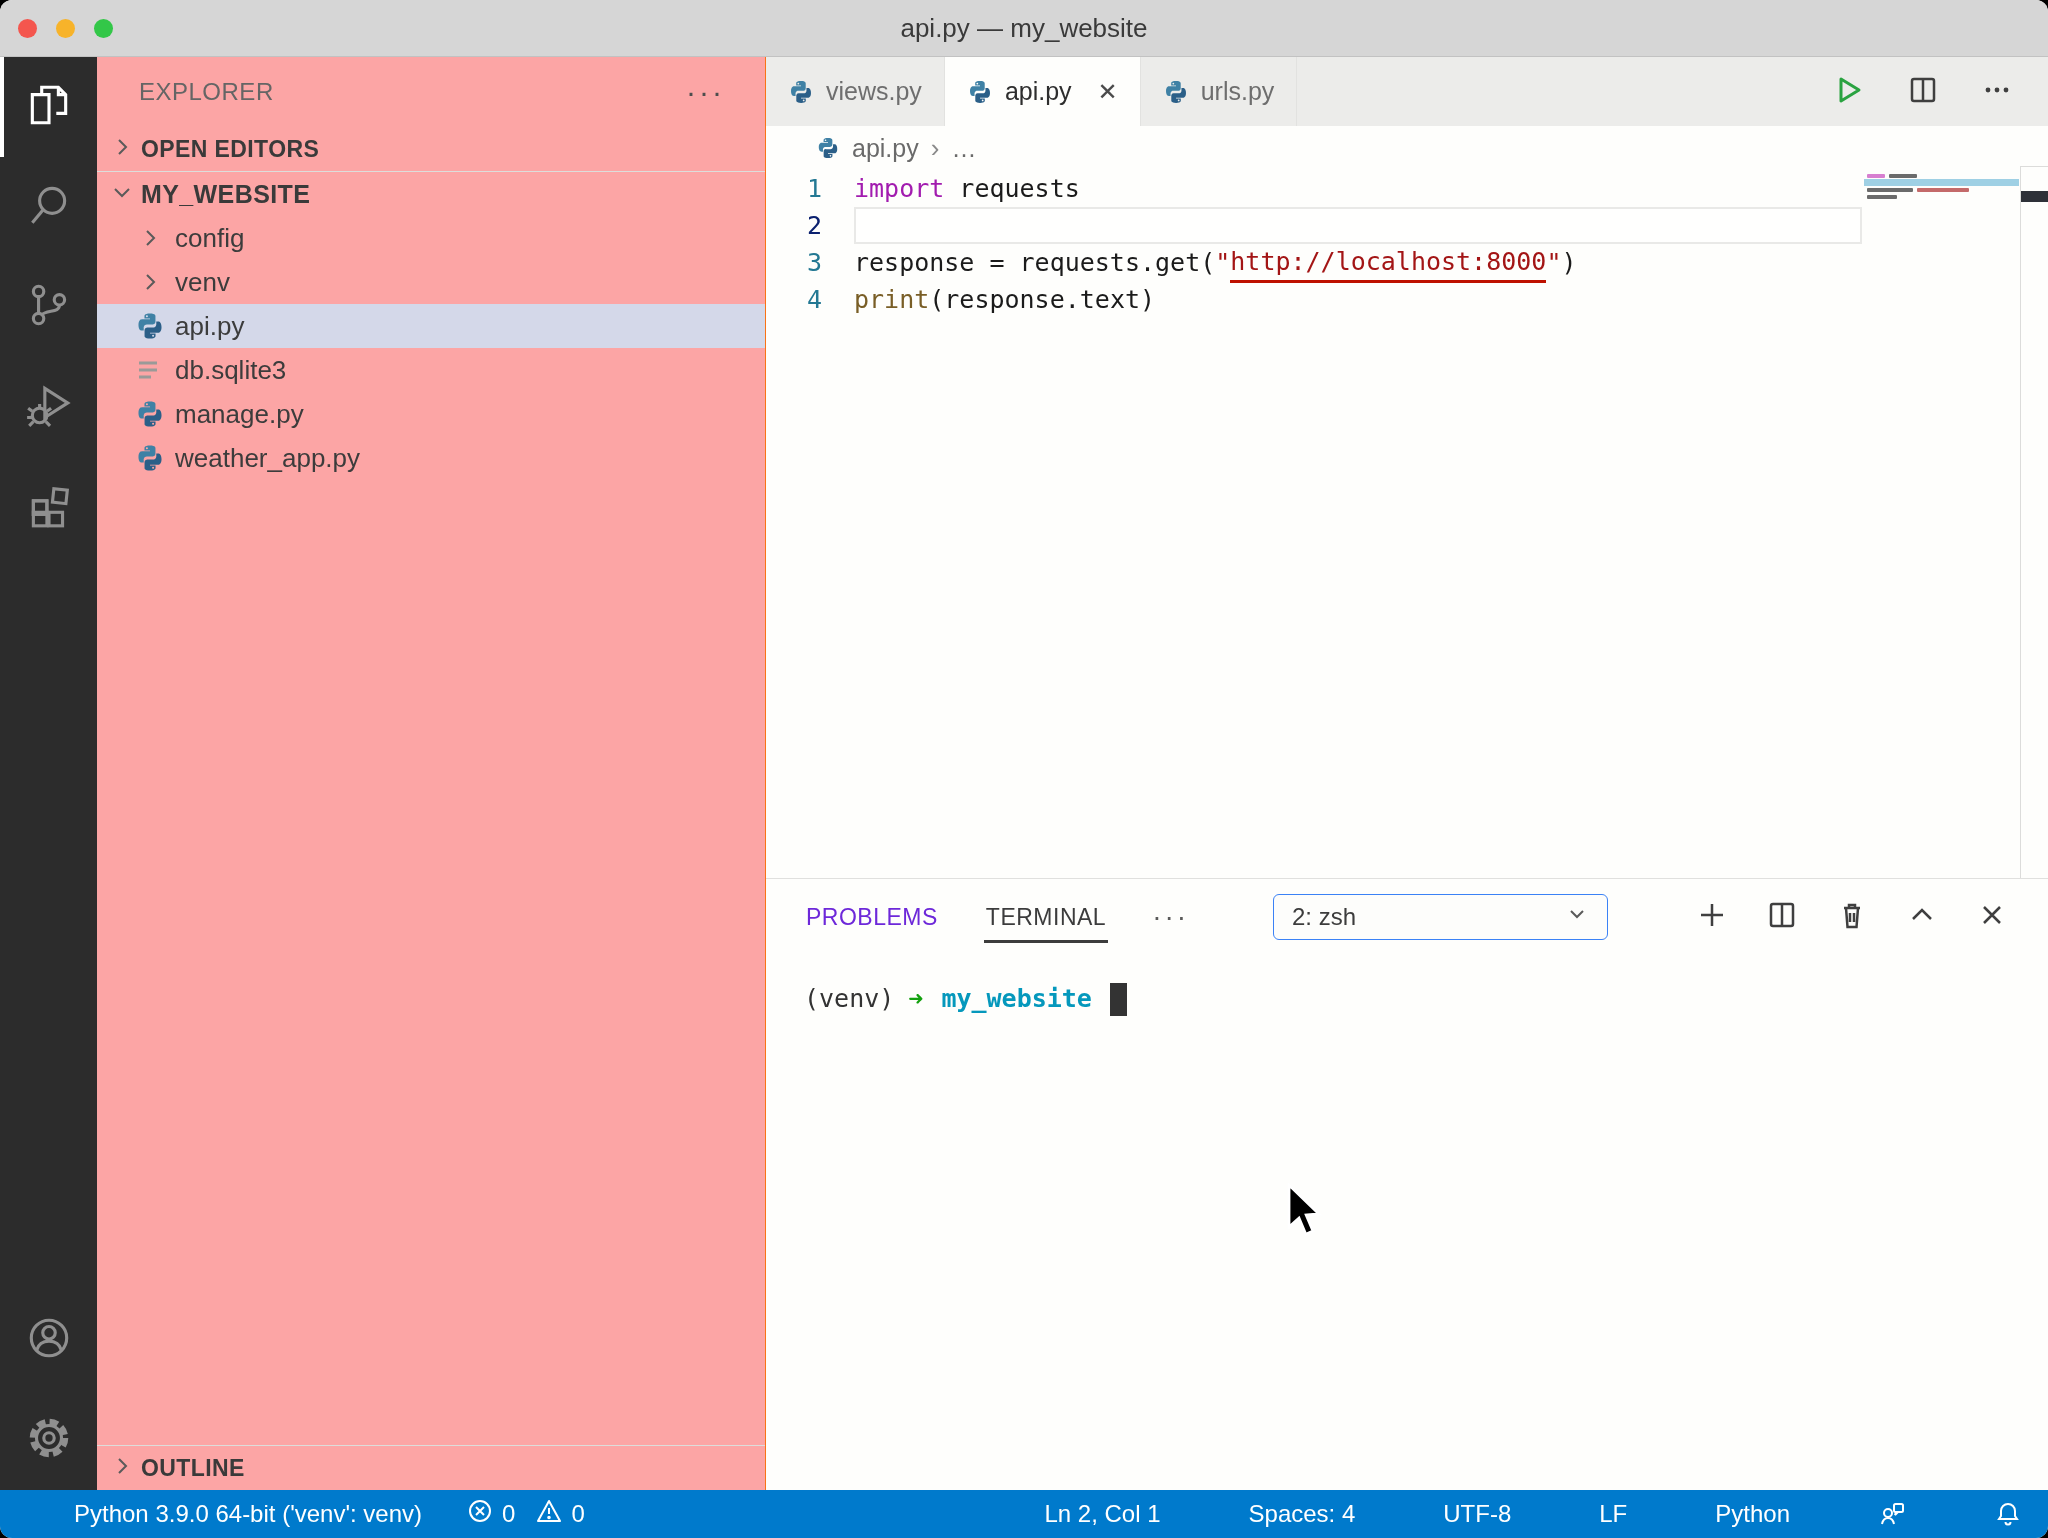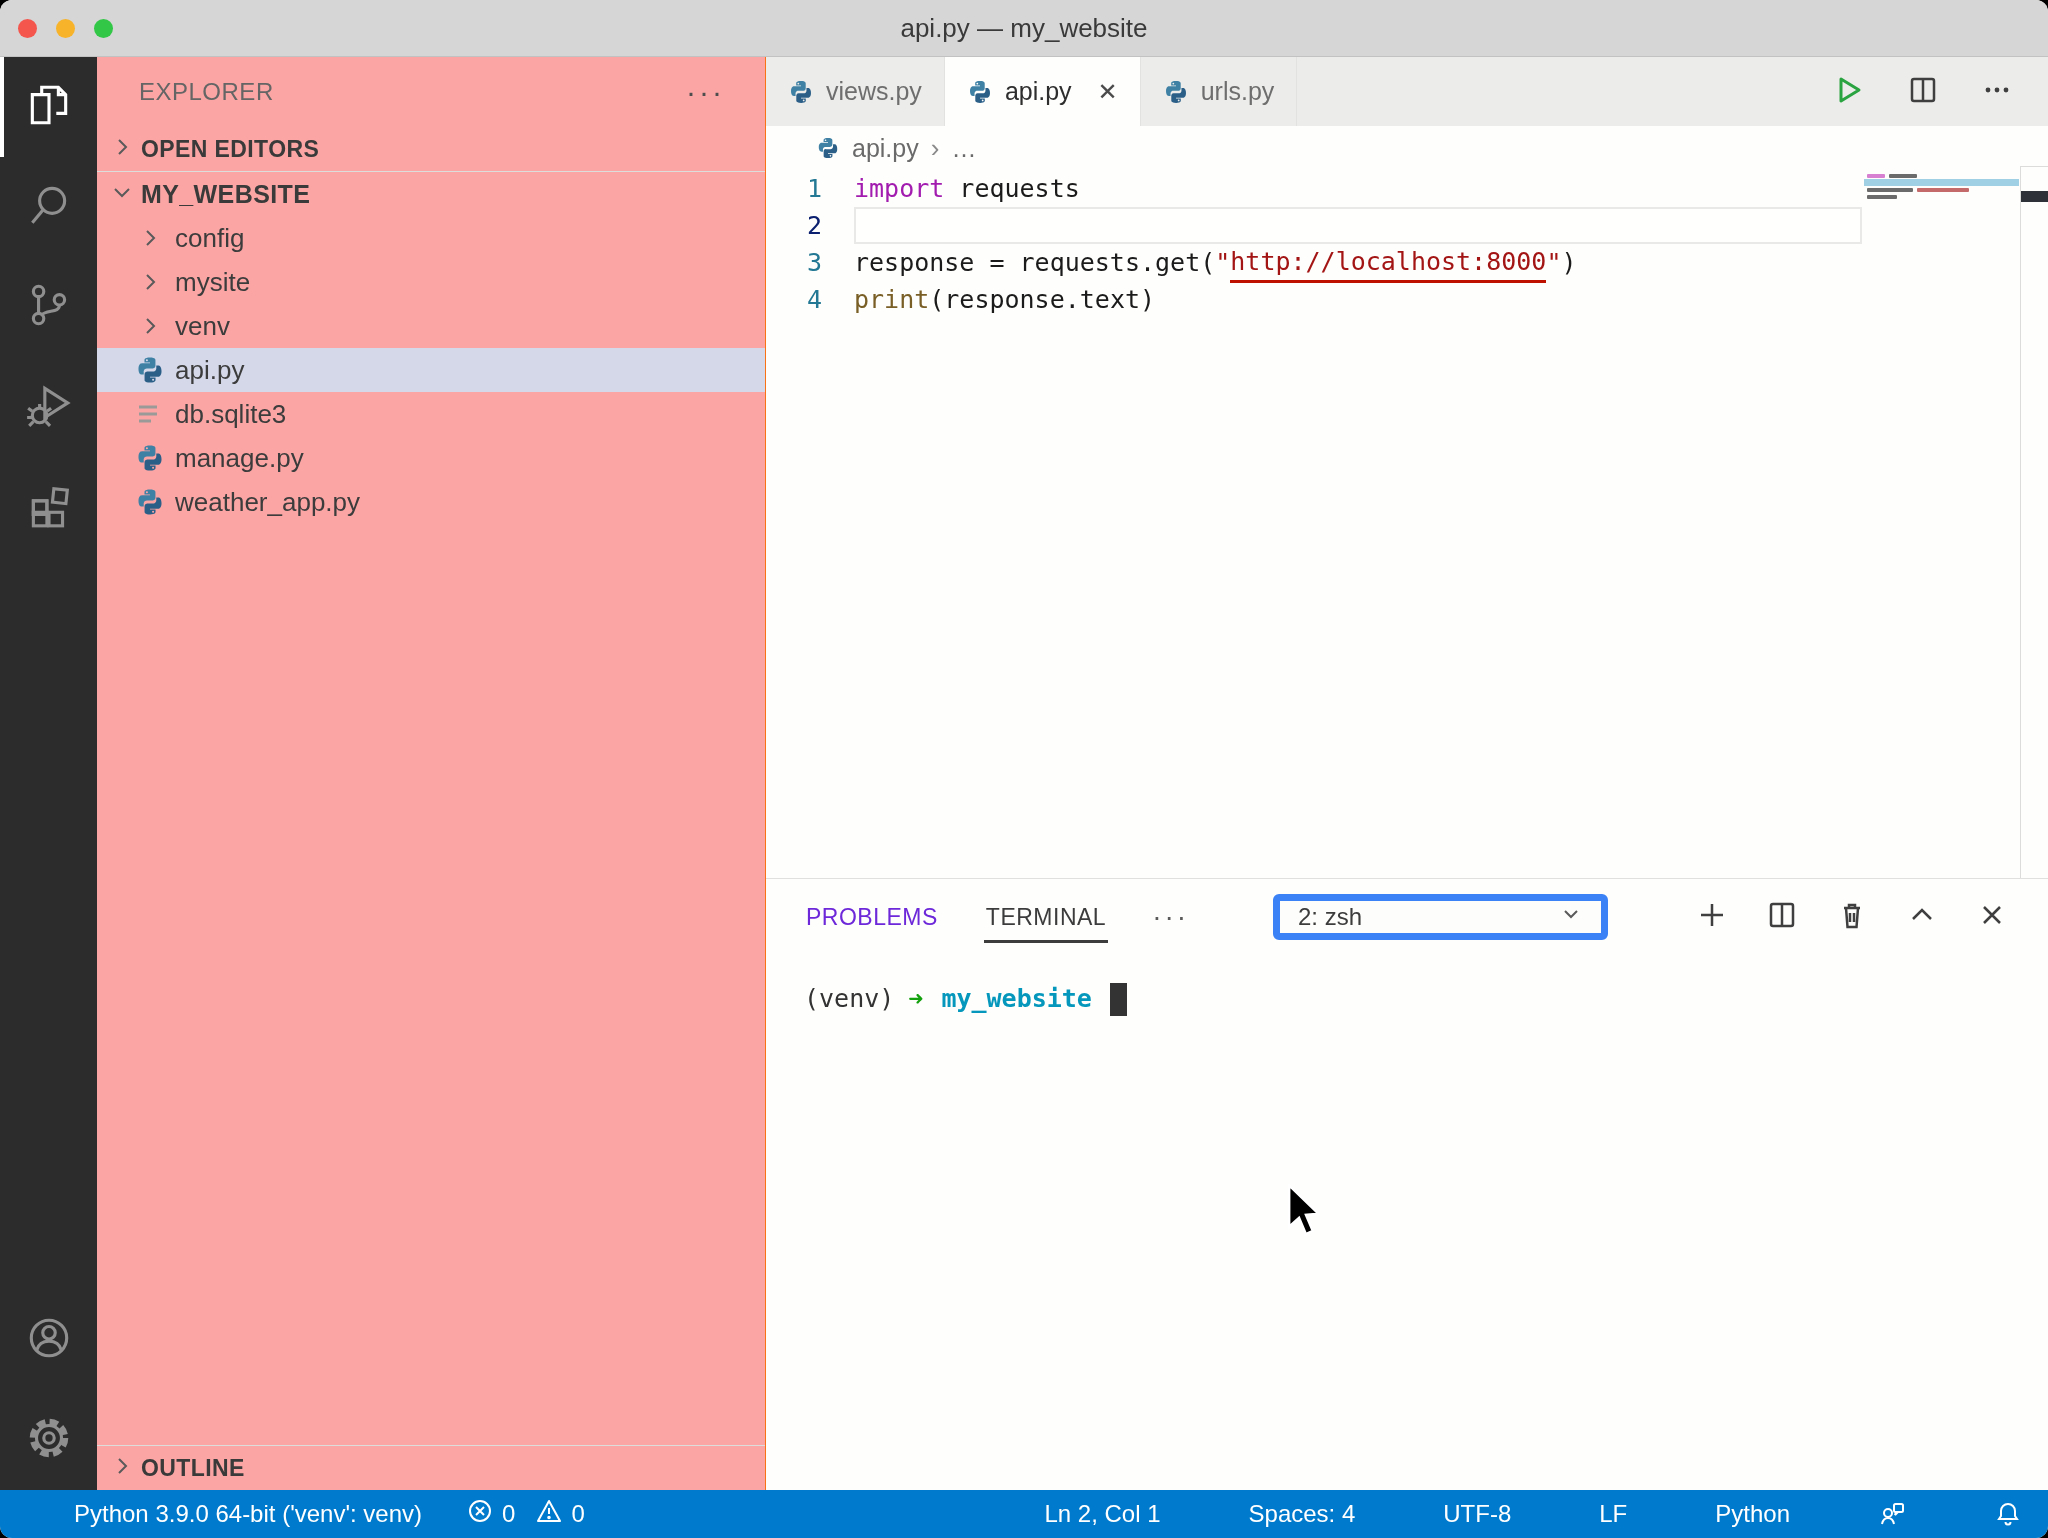--- a/index.html
+++ b/index.html
@@ -83,21 +83,21 @@
                     border-left:1px solid #dcdcda; border-top:1px solid #dcdcda; }
   .or-cursor { position:absolute; top:24px; left:0; right:0; height:11px; background:#2e3138; }
 
   
   .panel { height:612px; border-top:1px solid #e0e0de; background:#fefefc; display:flex; flex-direction:column; flex:none; }
   .panel-header { height:76px; display:flex; align-items:center; padding:0 40px 0 38px; gap:44px; flex:none; }
   .panel-tab { font-size:23px; letter-spacing:0.5px; color:#6d28d9; position:relative; padding:14px 2px; }
   .panel-tab.active { color:#3c3c3c; }
   .panel-tab.active::after { content:""; position:absolute; left:0; right:0; bottom:2px; height:3px; background:#3c3c3c; }
   .panel-more { font-size:28px; color:#5a5a5a; letter-spacing:3px; }
-  .shell-select { margin-left:auto; width:335px; height:46px; border:7px solid #3b82f6; border-radius:6px;
+  .shell-select { margin-left:auto; width:335px; height:46px; border:1px solid #3b82f6; border-radius:6px;
                   background:#fdfdfb; display:flex; align-items:center; padding:0 18px; font-size:24px; color:#3c3c3c; }
   .shell-select .chev-down { margin-left:auto; }
   .panel-icons { display:flex; align-items:center; gap:38px; margin-left:44px; color:#3f3f3f; }
   .panel-icons svg { width:32px; height:32px; }
   .terminal { flex:1; font-family:"DejaVu Sans Mono", monospace; font-size:25px; padding:24px 0 0 38px; }
   .term-line { display:flex; align-items:center; gap:4px; line-height:40px; }
   .t-env { color:#333; }
   .t-arrow { color:#13a10e; font-weight:700; margin:0 14px 0 10px; }
   .t-path { color:#0598bc; font-weight:700; }
   .t-cursor { display:inline-block; width:17px; height:33px; background:#333; margin-left:14px; }
@@ -229,28 +229,20 @@
       </div>
 
       <div class="tree">
         <div class="tree-row">
           <span class="tree-icon chev">
             <svg viewBox="0 0 22 22" fill="none" stroke="#5a5a5a" stroke-width="2">
                 <path d="M8 4 l7 7 -7 7"></path>
               </svg>
           </span>
           <span>config</span>
-        </div>
-        <div class="tree-row">
-          <span class="tree-icon chev">
-            <svg viewBox="0 0 22 22" fill="none" stroke="#5a5a5a" stroke-width="2">
-                <path d="M8 4 l7 7 -7 7"></path>
-              </svg>
-          </span>
-          <span>mysite</span>
         </div>
         <div class="tree-row">
           <span class="tree-icon chev">
             <svg viewBox="0 0 22 22" fill="none" stroke="#5a5a5a" stroke-width="2">
                 <path d="M8 4 l7 7 -7 7"></path>
               </svg>
           </span>
           <span>venv</span>
         </div>
         <div class="tree-row selected">

